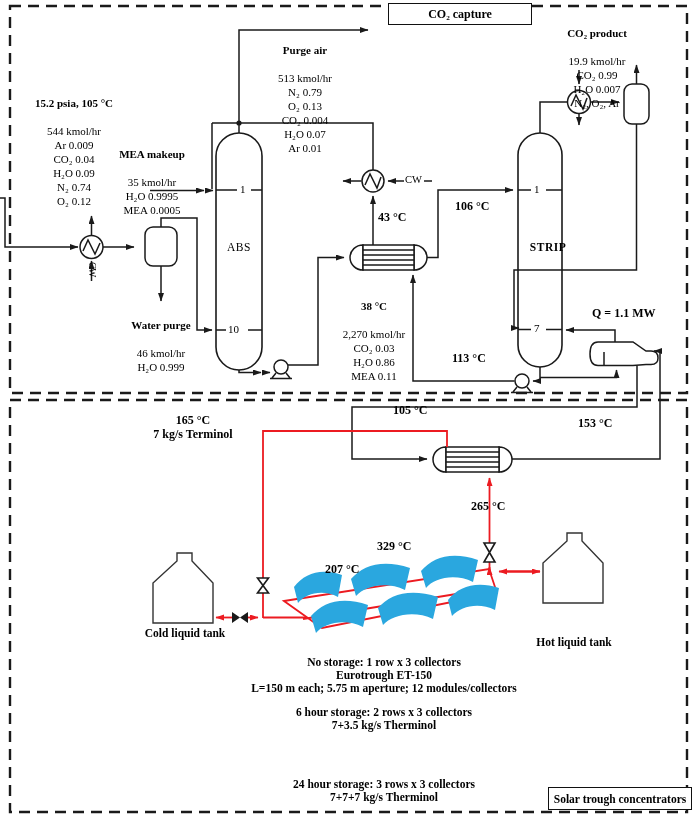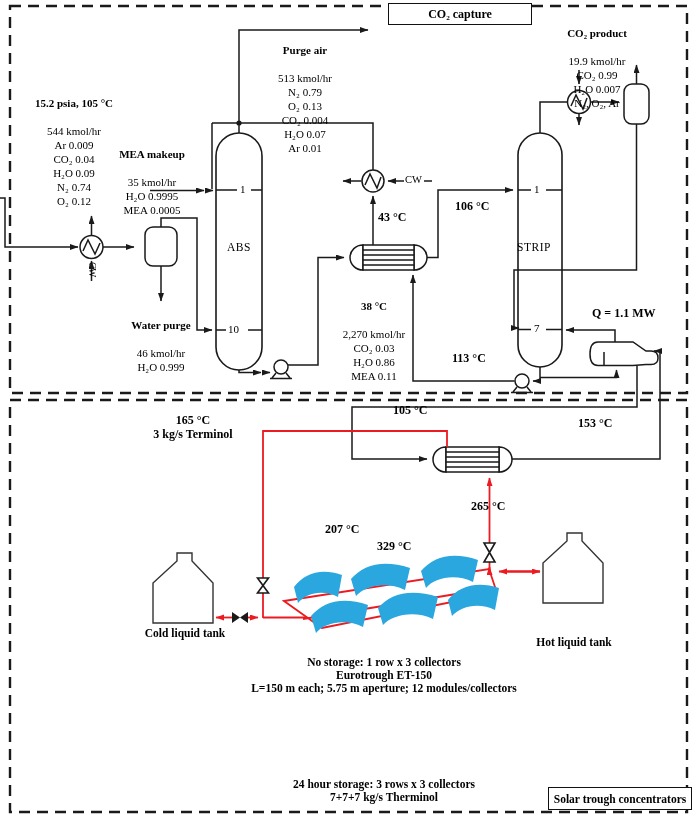--- a/index.html
+++ b/index.html
@@ -258,37 +258,39 @@
 MEA 0.11</span>
 </div>
 
 <div class="temp" style="left:378px;top:210px;">43 °C</div>
 <div class="temp" style="left:455px;top:199px;">106 °C</div>
 <div class="temp" style="left:452px;top:351px;">113 °C</div>
 <div class="temp" style="left:592px;top:306px;text-align:right;">Q = 1.1 MW</div>
 <div class="temp" style="left:393px;top:403px;">105 °C</div>
 <div class="temp" style="left:578px;top:416px;">153 °C</div>
 <div class="temp" style="left:128px;top:413px;width:130px;text-align:center;">165 °C
-3 kg/s Terminol</div>
+7 kg/s Terminol</div>
 <div class="temp" style="left:471px;top:499px;">265 °C</div>
-<div class="temp" style="left:325px;top:522px;font-family:Liberation Serif, serif;">207 °C</div>
+<div class="temp" style="left:325px;top:562px;font-family:Liberation Serif, serif;">207 °C</div>
 <div class="temp" style="left:377px;top:539px;">329 °C</div>
 
 <div class="collbl" style="left:214px;top:241px;width:50px;">ABS</div>
-<div class="collbl" style="left:509px;top:241px;width:50px;">STRIP</div>
+<div class="collbl" style="left:523px;top:241px;width:50px;font-weight:bold;">STRIP</div>
 <div class="traylbl" style="left:240px;top:183px;">1</div>
 <div class="traylbl" style="left:228px;top:323px;">10</div>
 <div class="traylbl" style="left:534px;top:183px;">1</div>
 <div class="traylbl" style="left:534px;top:322px;">7</div>
 
 <div class="cw" style="left:405px;top:174px;">CW</div>
 <div class="cwrot" style="left:97px;top:262px;">CW</div>
 
 <div class="tanklbl" style="left:125px;top:627px;">Cold liquid tank</div>
 <div class="tanklbl" style="left:514px;top:608px;margin-top:28px;">Hot liquid tank</div>
 
 <div class="notes" style="top:656px;">No storage: 1 row x 3 collectors
 Eurotrough ET-150
 L=150 m each; 5.75 m aperture; 12 modules/collectors</div>
+<div class="notes" style="top:706px;">6 hour storage: 2 rows x 3 collectors
+7+3.5 kg/s Therminol</div>
 <div class="notes" style="top:778px;">24 hour storage: 3 rows x 3 collectors
 7+7+7 kg/s Therminol</div>
 
 </div>
 
 </body></html>

